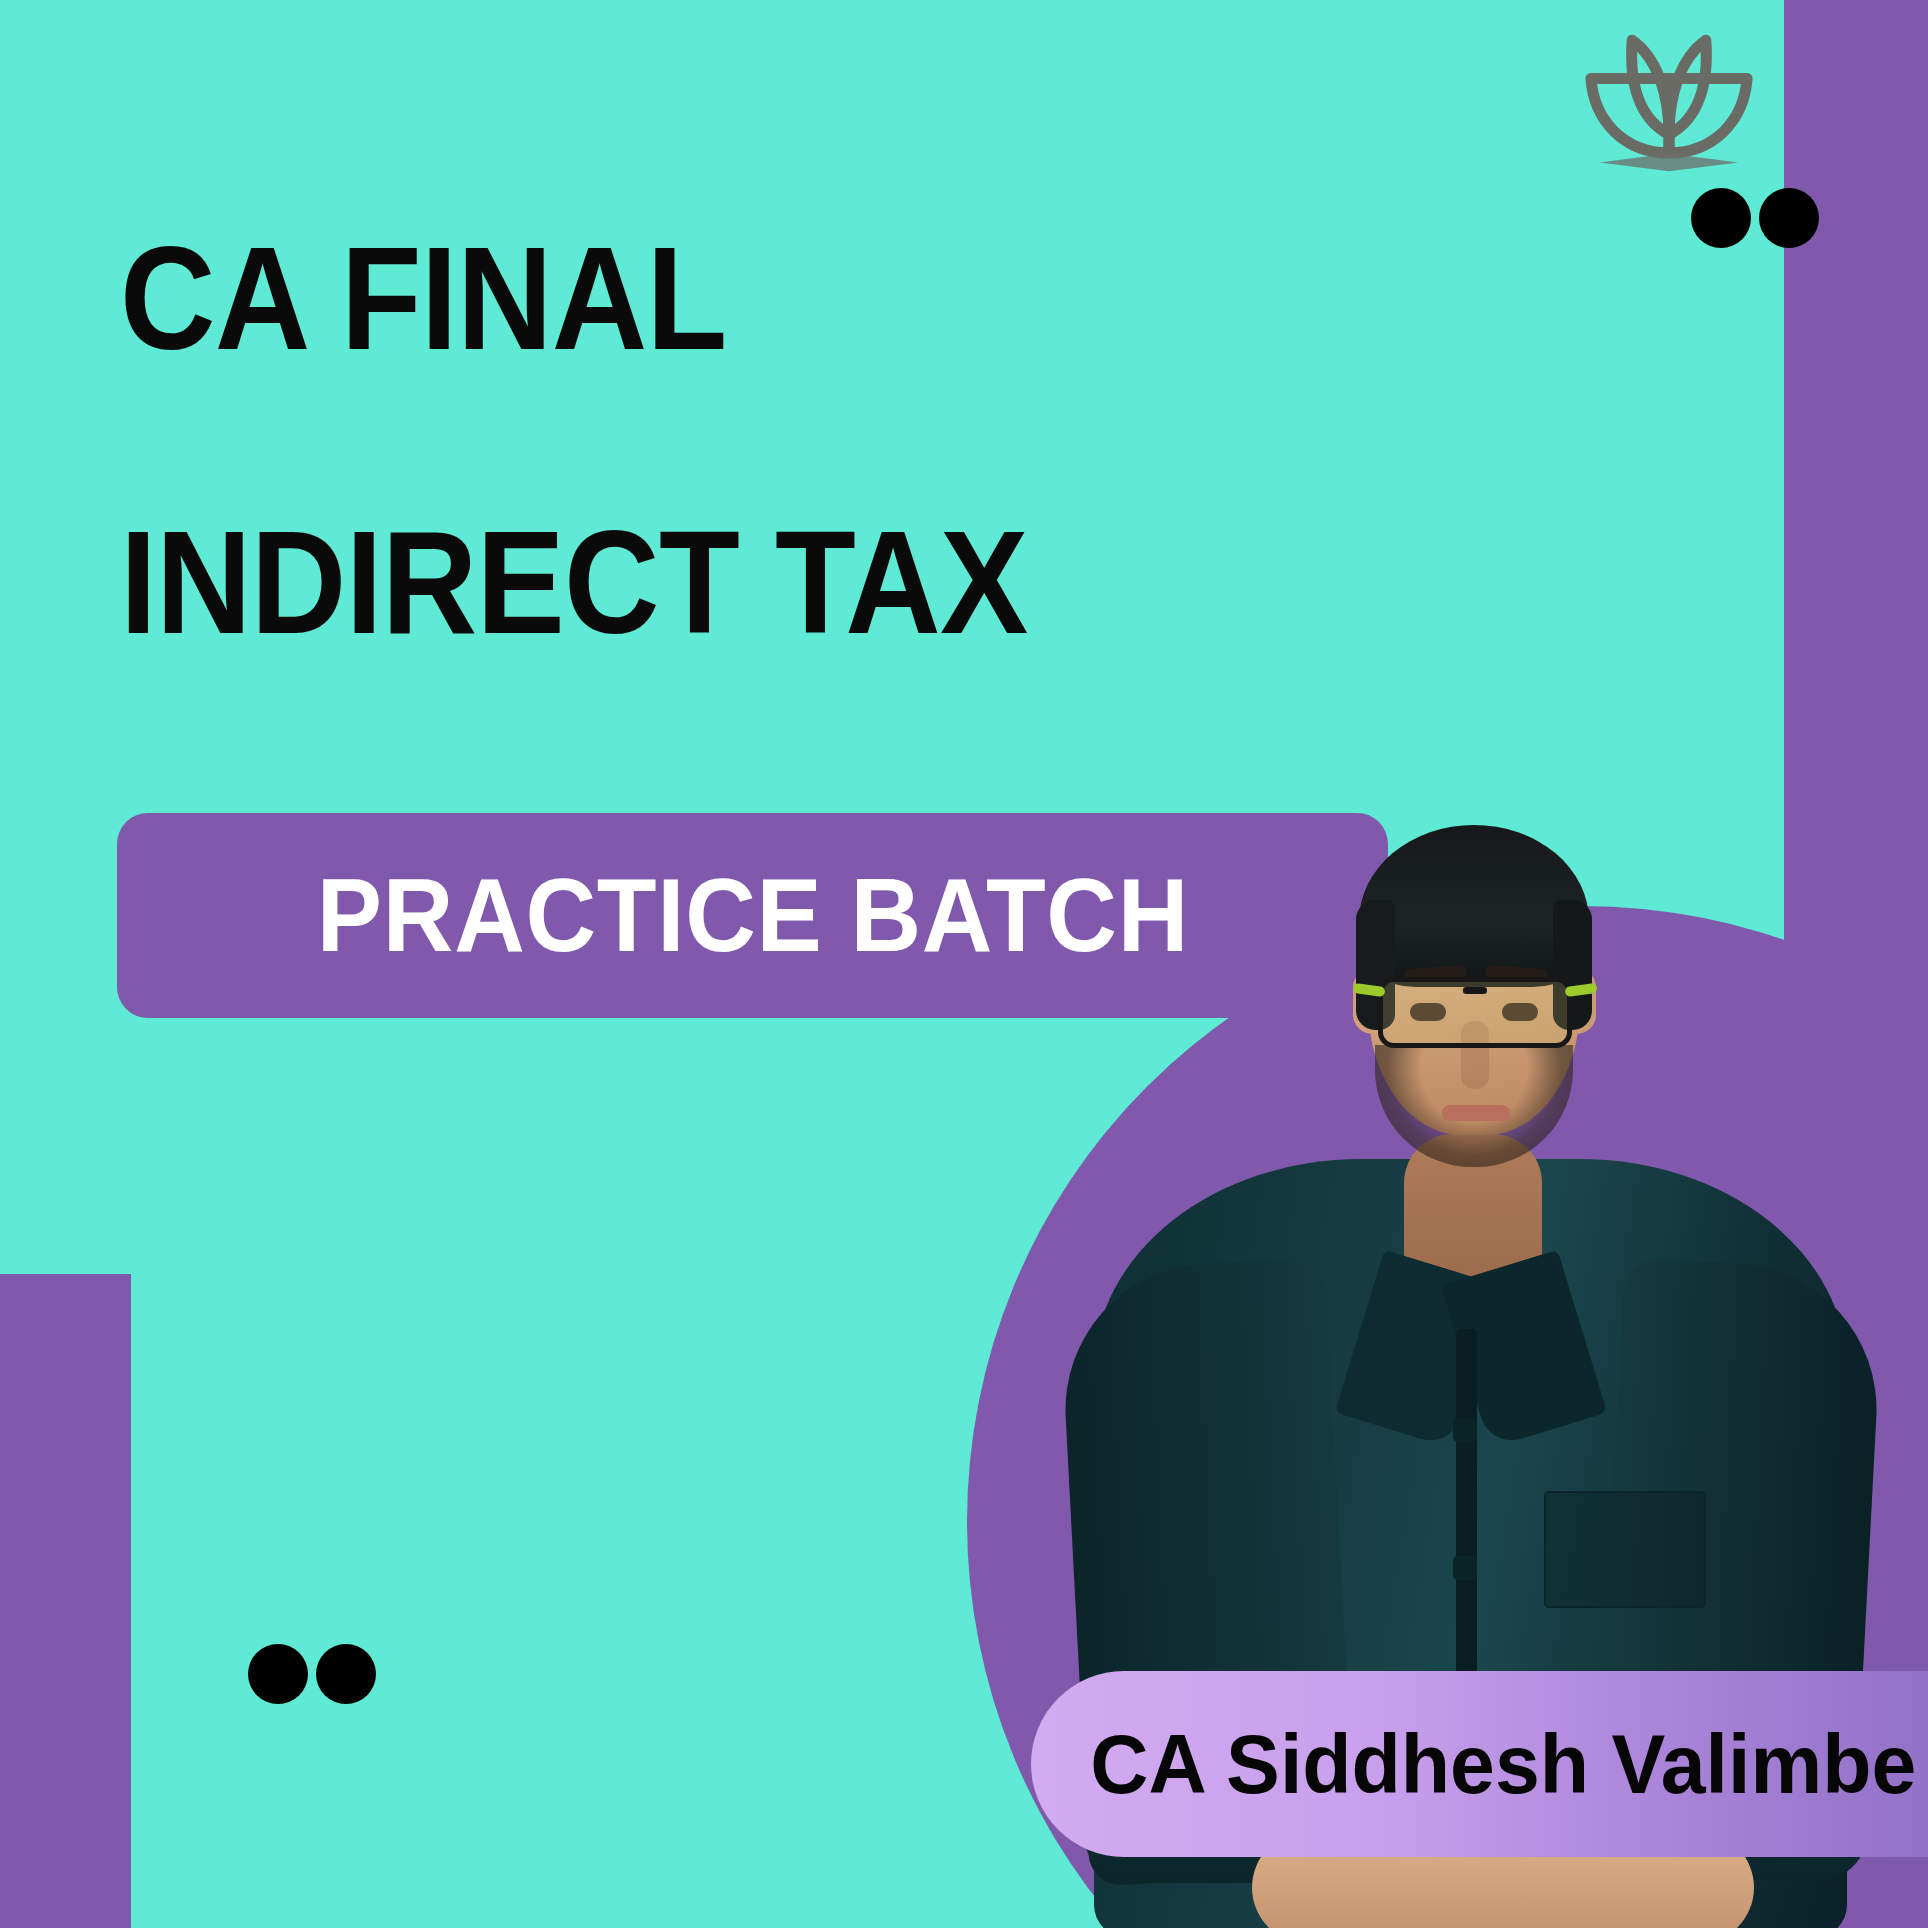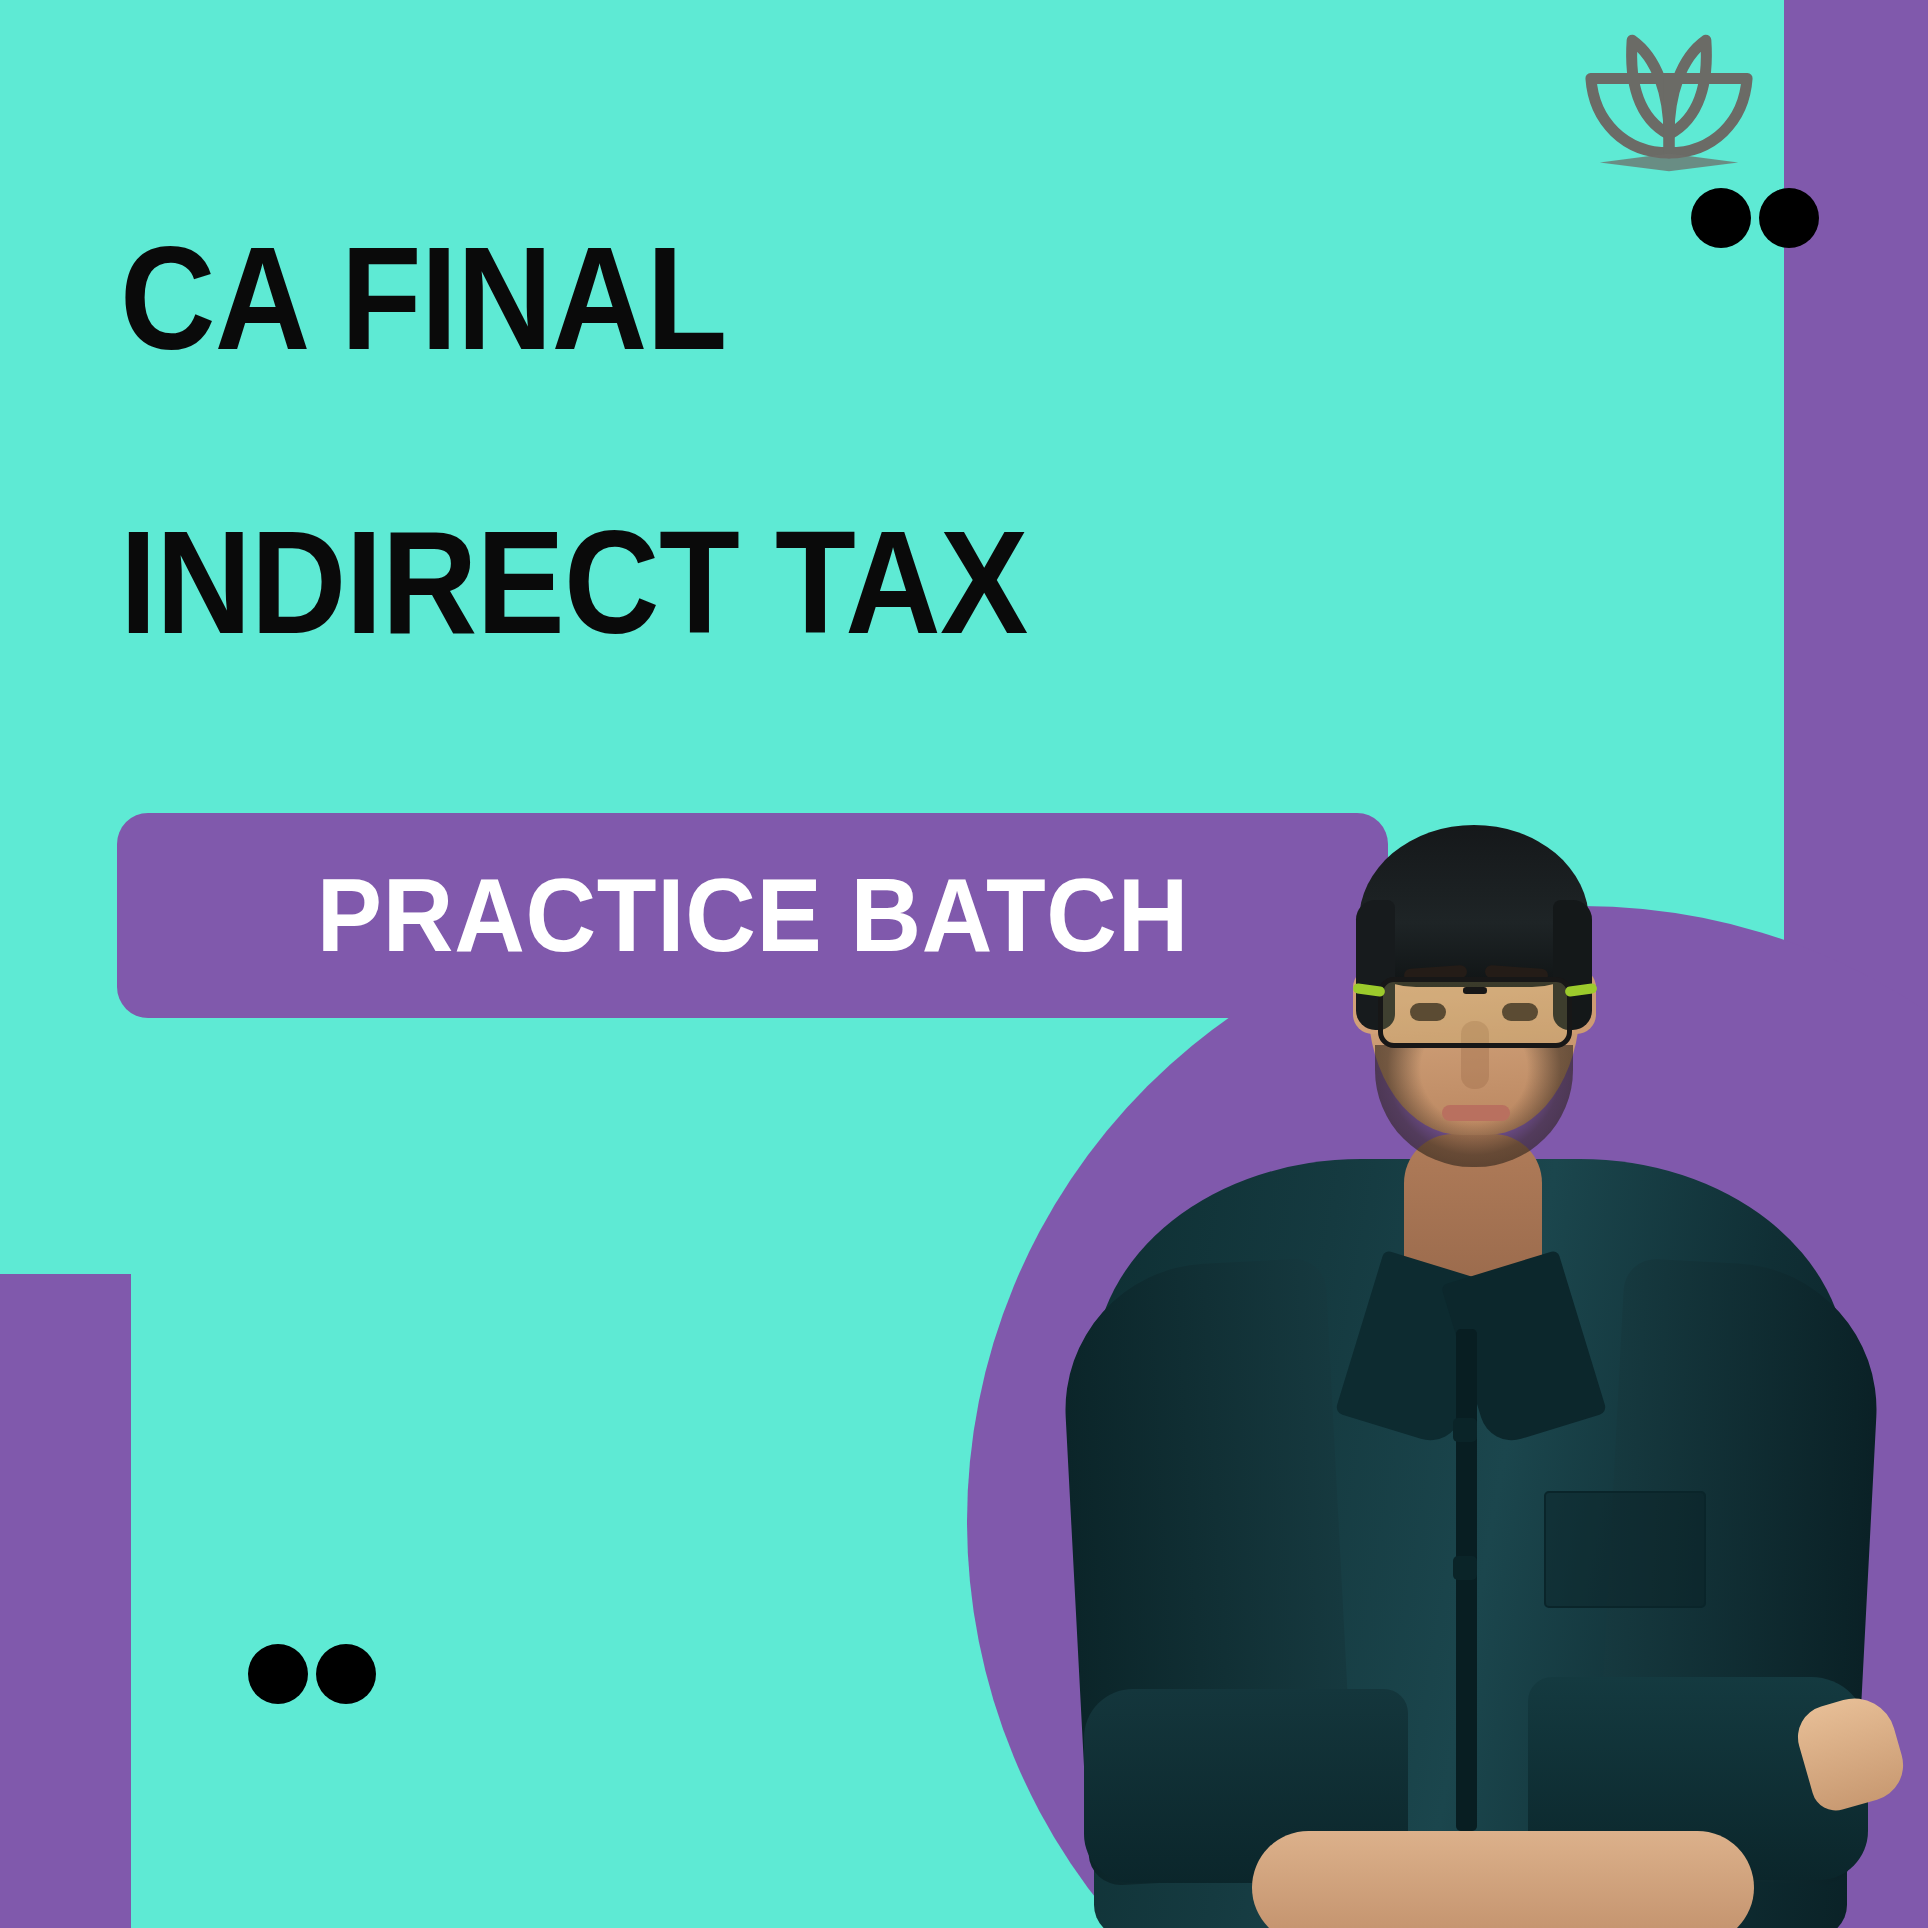--- a/index.html
+++ b/index.html
@@ -269,15 +269,18 @@
     <div class="ph temple-r"></div>
     <div class="ph arm-l"></div>
     <div class="ph arm-r"></div>
     <div class="ph hand-r"></div>
     <div class="ph forearm-front"></div>
   </div>
 
   <div class="dot dot-bl-1"></div>
   <div class="dot dot-bl-2"></div>
 
+  <div class="name-banner">
+    <span class="name-text">CA Siddhesh Valimbe</span>
+  </div>
 
 </div>
 
 
 </body></html>

